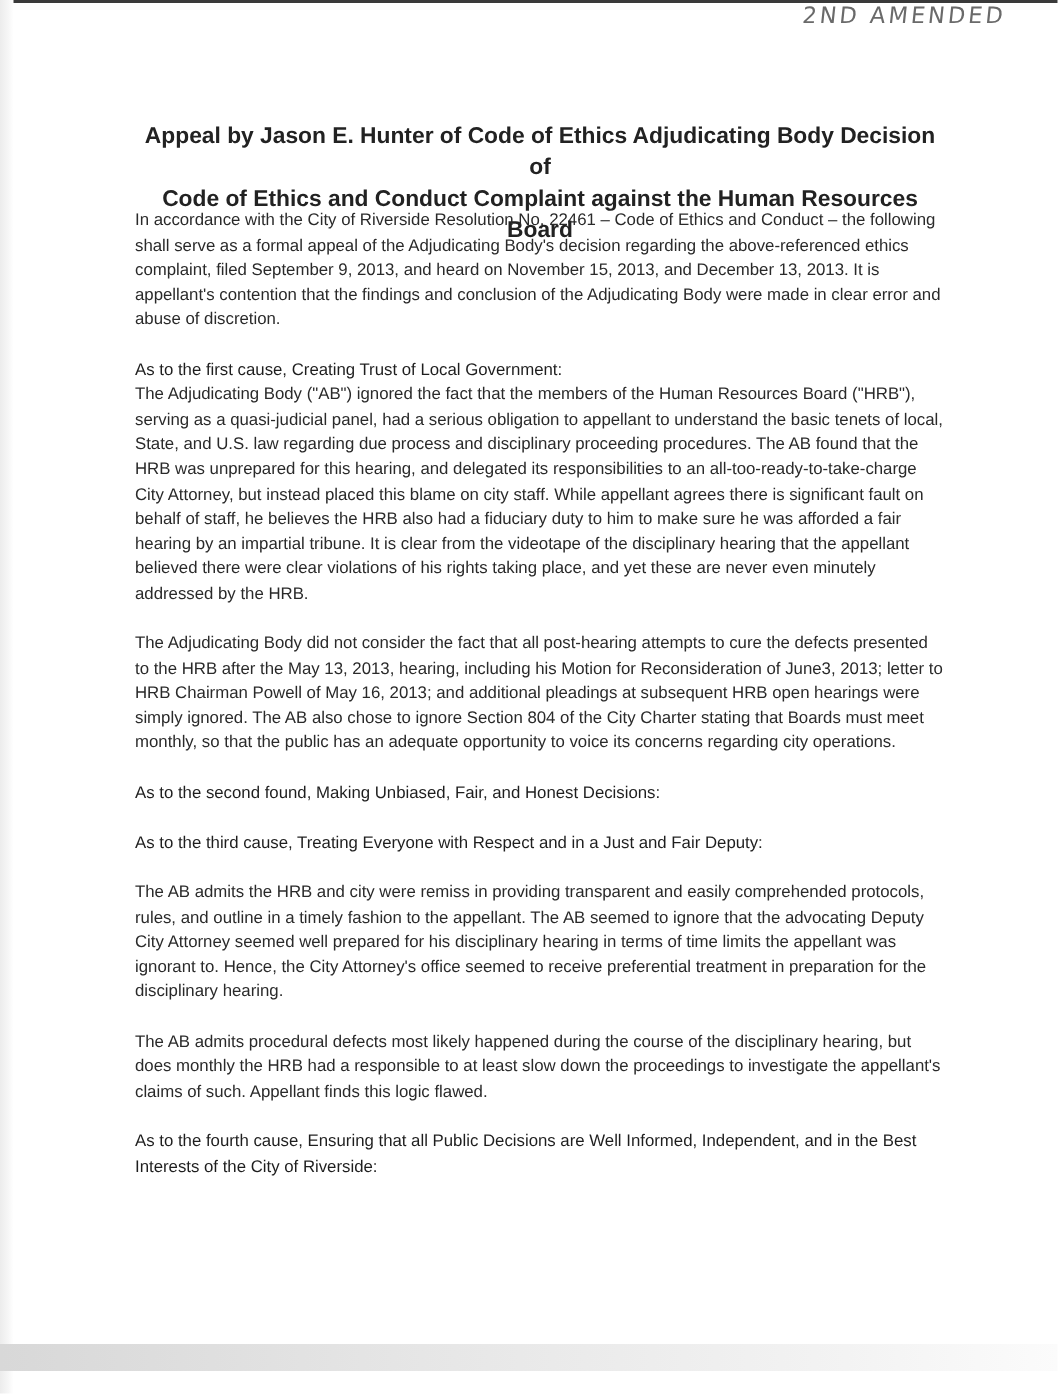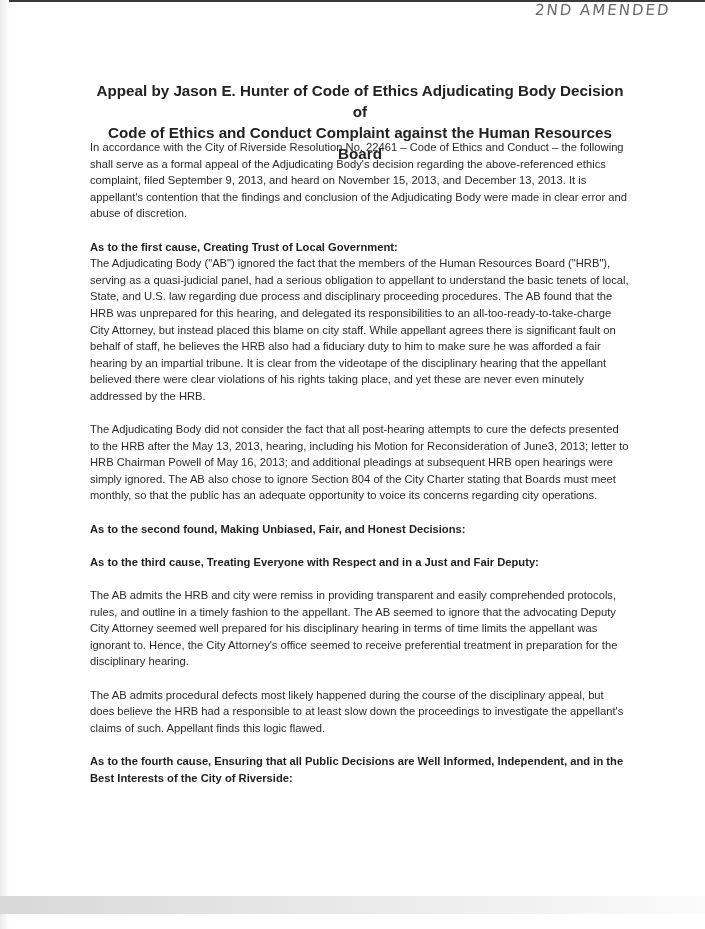--- a/index.html
+++ b/index.html
@@ -21,21 +21,21 @@
     }
     .title {
       position: absolute; left: 95px; top: 80px; width: 530px;
       text-align: center; font-weight: bold; font-size: 15.2px; line-height: 21px; color: #222;
     }
     .content {
       position: absolute; left: 90px; top: 139px; width: 540px;
       font-size: 11.2px; line-height: 16.6px; color: #2a2a2a;
     }
     .content p { margin: 0 0 16.6px 0; }
-    .content h2 { margin: 0; font-size: 11.2px; font-weight: bold; color: #1e1e1e; }
+    .content h2 { margin: 0; font-size: 11.2px; font-weight: normal; color: #1e1e1e; }
     .content h2.spaced { margin-bottom: 16.6px; }
   </style>
 </head>
 <body>
 
 <div class="top-border"></div>
 <div class="left-edge"></div>
 <div class="bottom-band"></div>
 
 <div class="handwritten">2ND AMENDED</div>
@@ -49,16 +49,16 @@
   <p>In accordance with the City of Riverside Resolution No. 22461 – Code of Ethics and Conduct – the following shall serve as a formal appeal of the Adjudicating Body's decision regarding the above-referenced ethics complaint, filed September 9, 2013, and heard on November 15, 2013, and December 13, 2013.  It is appellant's contention that the findings and conclusion of the Adjudicating Body were made in clear error and abuse of discretion.</p>
 
   <h2>As to the first cause, Creating Trust of Local Government:</h2>
   <p>The Adjudicating Body ("AB") ignored the fact that the members of the Human Resources Board ("HRB"), serving as a quasi-judicial panel, had a serious obligation to appellant to understand the basic tenets of local, State, and U.S. law regarding due process and disciplinary proceeding procedures.  The AB found that the HRB was unprepared for this hearing, and delegated its responsibilities to an all-too-ready-to-take-charge City Attorney, but instead placed this blame on city staff.  While appellant agrees there is significant fault on behalf of staff, he believes the HRB also had a fiduciary duty to him to make sure he was afforded a fair hearing by an impartial tribune.  It is clear from the videotape of the disciplinary hearing that the appellant believed there were clear violations of his rights taking place, and yet these are never even minutely addressed by the HRB.</p>
   <p>The Adjudicating Body did not consider the fact that all post-hearing attempts to cure the defects presented to the HRB after the May 13, 2013, hearing, including his Motion for Reconsideration of June3, 2013; letter to HRB Chairman Powell of May 16, 2013; and additional pleadings at subsequent HRB open hearings were simply ignored.  The AB also chose to ignore Section 804 of the City Charter stating that Boards must meet monthly, so that the public has an adequate opportunity to voice its concerns regarding city operations.</p>
 
   <h2 class="spaced">As to the second found, Making Unbiased, Fair, and Honest Decisions:</h2>
 
   <h2 class="spaced">As to the third cause, Treating Everyone with Respect and in a Just and Fair Deputy:</h2>
   <p>The AB admits the HRB and city were remiss in providing transparent and easily comprehended protocols, rules, and outline in a timely fashion to the appellant.  The AB seemed to ignore that the advocating Deputy City Attorney seemed well prepared for his disciplinary hearing in terms of time limits the appellant was ignorant to.  Hence, the City Attorney's office seemed to receive preferential treatment in preparation for the disciplinary hearing.</p>
-  <p>The AB admits procedural defects most likely happened during the course of the disciplinary appeal, but does believe the HRB had a responsible to at least slow down the proceedings to investigate the appellant's claims of such.  Appellant finds this logic flawed.</p>
+  <p>The AB admits procedural defects most likely happened during the course of the disciplinary hearing, but does monthly the HRB had a responsible to at least slow down the proceedings to investigate the appellant's claims of such.  Appellant finds this logic flawed.</p>
 
   <h2>As to the fourth cause, Ensuring that all Public Decisions are Well Informed, Independent, and in the Best Interests of the City of Riverside:</h2>
 </div>
 
 </body></html>

